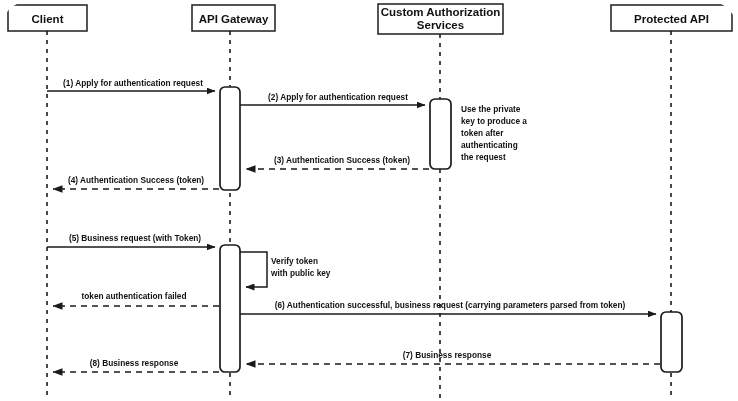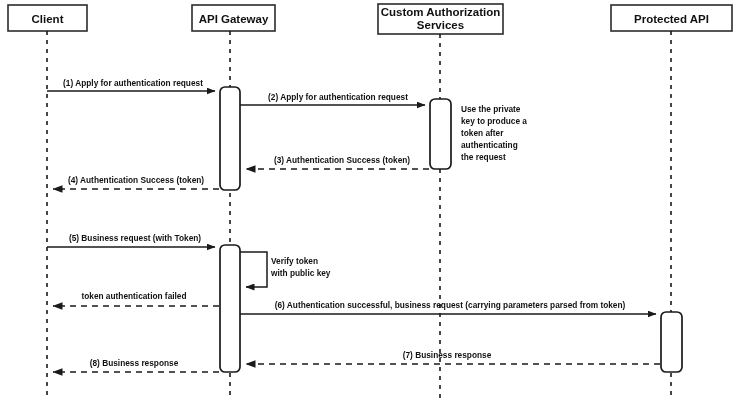--- a/index.html
+++ b/index.html
@@ -9,20 +9,21 @@
   }
   body {
     font-family: "Liberation Sans", sans-serif;
   }
   #diagram-root {
     position: relative;
     width: 738px;
     height: 401px;
     background: #ffffff;
     overflow: hidden;
+    border-radius: 32px;
   }
   svg#seq-svg {
     position: absolute;
     top: 0;
     left: 0;
     width: 738px;
     height: 401px;
   }
   .lifeline-box rect {
     fill: #ffffff;

